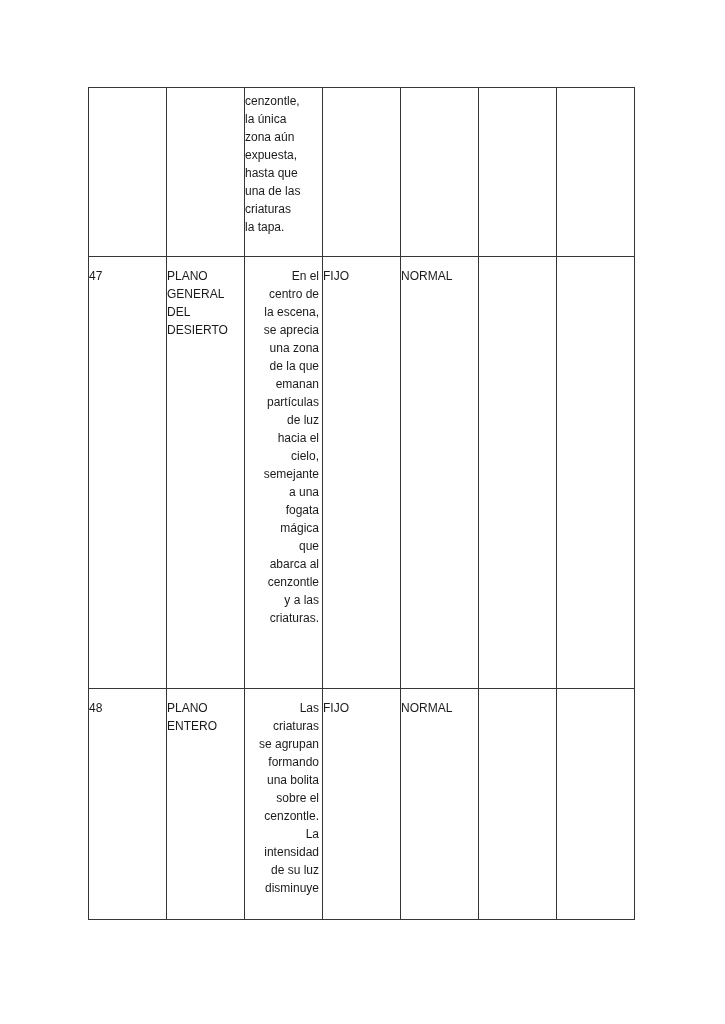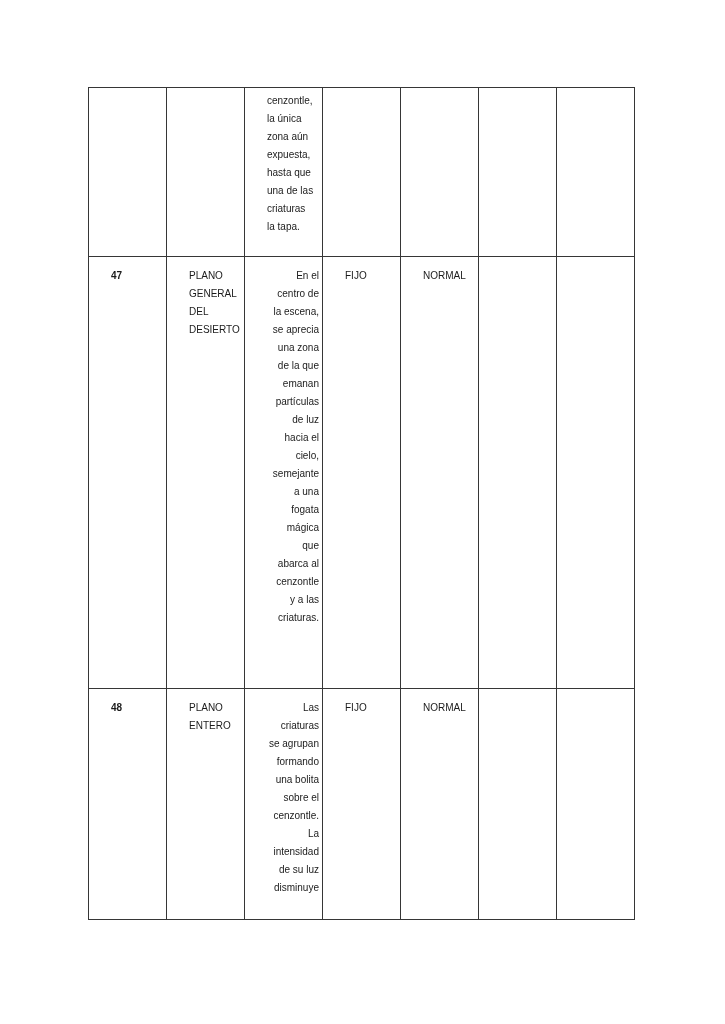--- a/index.html
+++ b/index.html
@@ -20,32 +20,32 @@
     position: absolute;
     left: 88px;
     top: 87px;
     border-collapse: collapse;
     table-layout: fixed;
   }
   table.script-table col { width: 78px; }
   table.script-table td {
     border: 1.5px solid #363636;
     vertical-align: top;
-    padding: 10px 3px 4px 22px;
-    font-size: 10px;
+    padding: 10px 3px 4px 0;
+    font-size: 12px;
     line-height: 18px;
     white-space: pre;
     overflow: hidden;
     color: #1b1b1b;
   }
   tr.row-partial td { padding-top: 4px; }
   tr.row-shot-47 { height: 432px; }
   tr.row-shot-48 { height: 231px; }
   tr.row-partial { height: 169px; }
-  td.cell-number { font-weight: bold; }
+  td.cell-number { font-weight: normal; }
   td.desc-lower { padding-top: 29px; text-align: right; }
 </style>
 </head>
 <body>
 
 <div class="page">
   <table class="script-table">
     <colgroup>
       <col>
         <col>

